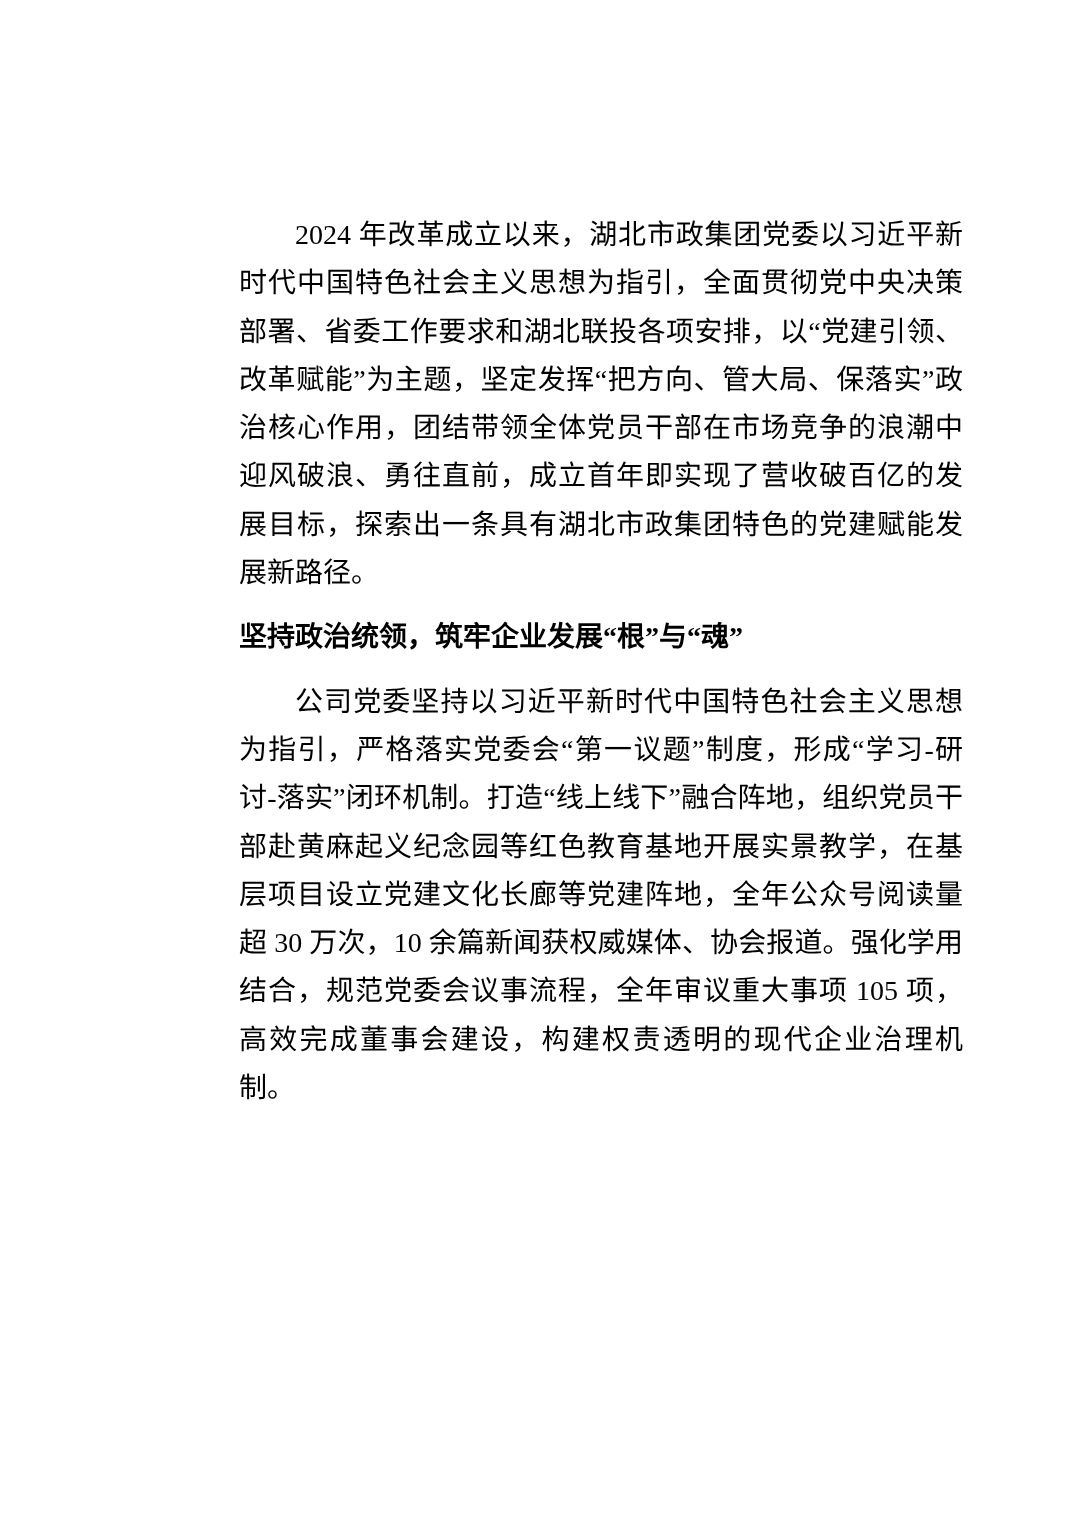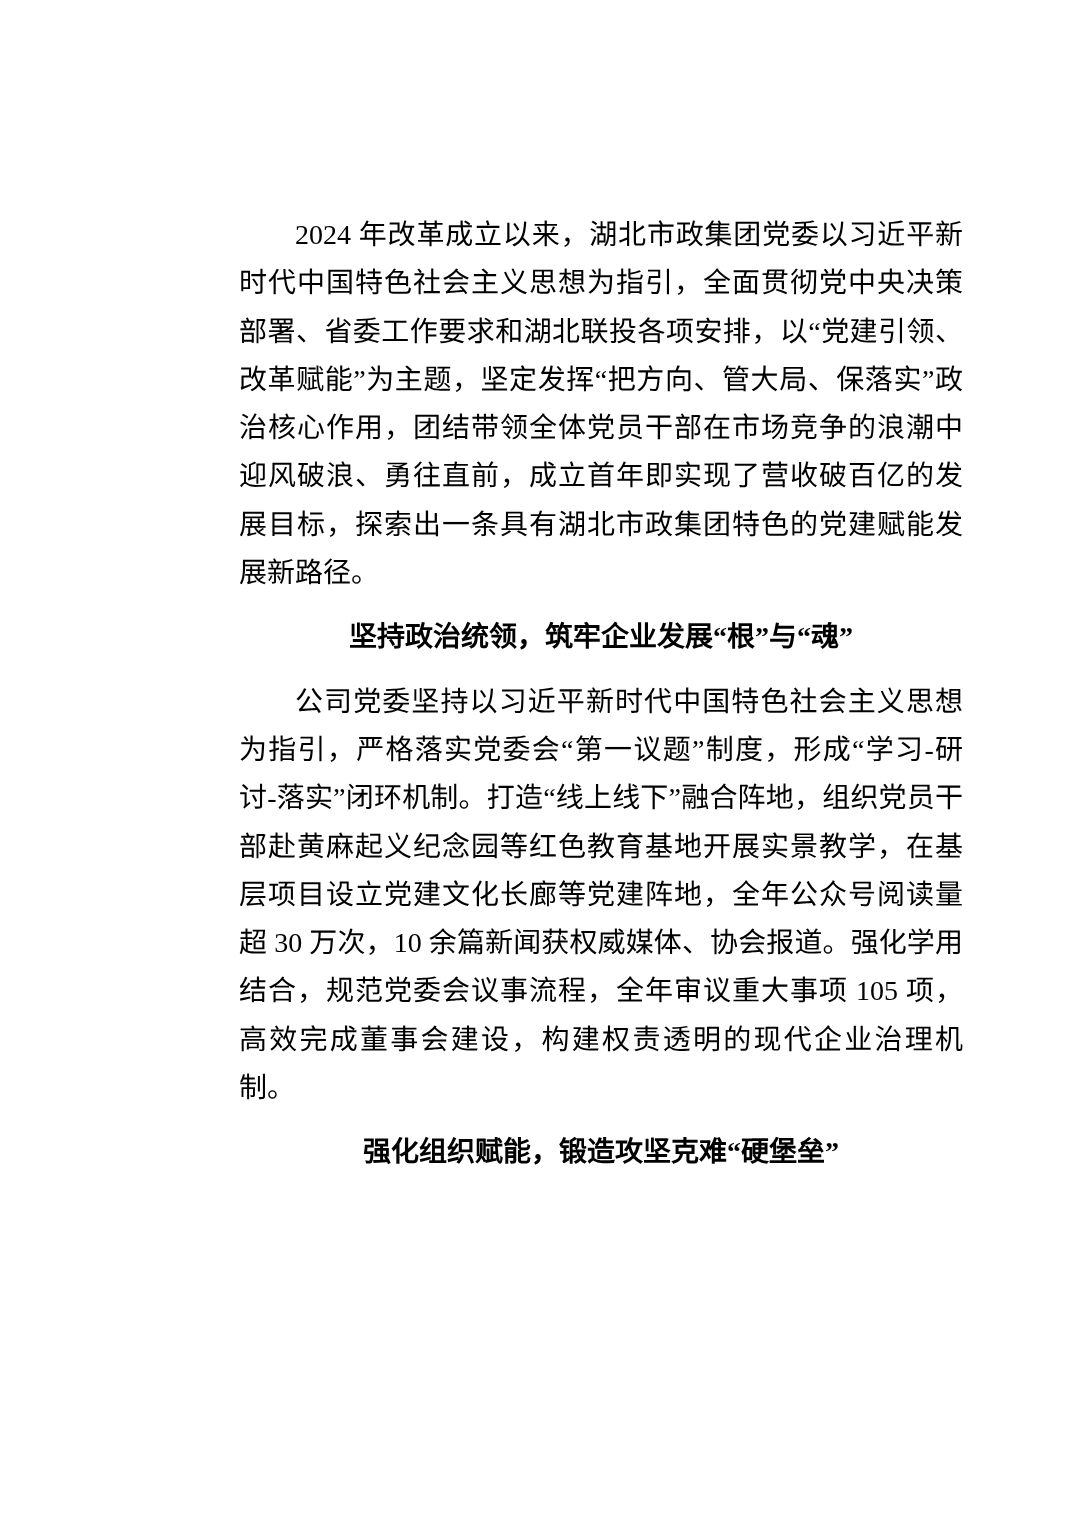--- a/index.html
+++ b/index.html
@@ -27,21 +27,20 @@
     text-align: justify;
     text-justify: inter-ideograph;
   }
   .para {
     text-indent: 2em;
   }
   .heading {
     font-weight: bold;
     font-size: 28px;
     line-height: 48.3px;
-    text-align: center;
     text-indent: 0;
   }
   .footer {
     position: absolute;
     top: 1452px;
     left: 0;
     width: 100%;
     text-align: center;
     font-size: 26px;
     line-height: 30px;
@@ -49,18 +48,17 @@
   }
 </style>
 </head>
 <body>
 
 <div class="page">
   <div class="content">
     <p class="para">2024 年改革成立以来，湖北市政集团党委以习近平新时代中国特色社会主义思想为指引，全面贯彻党中央决策部署、省委工作要求和湖北联投各项安排，以“党建引领、改革赋能”为主题，坚定发挥“把方向、管大局、保落实”政治核心作用，团结带领全体党员干部在市场竞争的浪潮中迎风破浪、勇往直前，成立首年即实现了营收破百亿的发展目标，探索出一条具有湖北市政集团特色的党建赋能发展新路径。</p>
     <h2 class="heading">坚持政治统领，筑牢企业发展“根”与“魂”</h2>
     <p class="para">公司党委坚持以习近平新时代中国特色社会主义思想为指引，严格落实党委会“第一议题”制度，形成“学习-研讨-落实”闭环机制。打造“线上线下”融合阵地，组织党员干部赴黄麻起义纪念园等红色教育基地开展实景教学，在基层项目设立党建文化长廊等党建阵地，全年公众号阅读量超 30 万次，10 余篇新闻获权威媒体、协会报道。强化学用结合，规范党委会议事流程，全年审议重大事项 105 项，高效完成董事会建设，构建权责透明的现代企业治理机制。</p>
-    <h2 class="heading">强化组织赋能，锻造攻坚克难“硬堡垒”</h2>
   </div>
   <div class="footer">
     <span>－ 63 －</span>
   </div>
 </div>
 
 </body></html>

